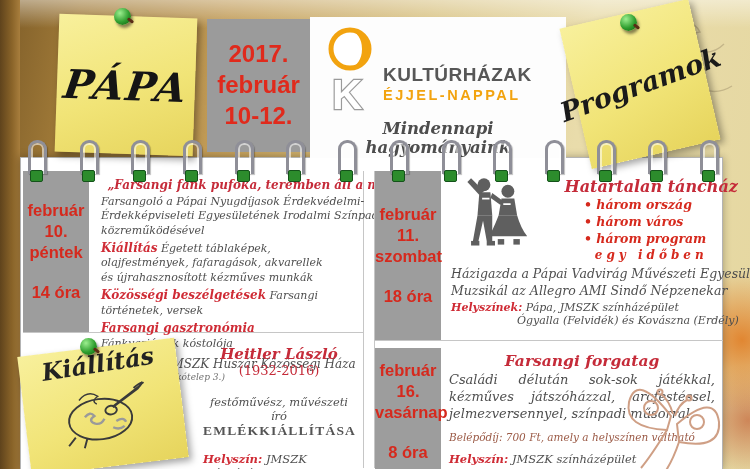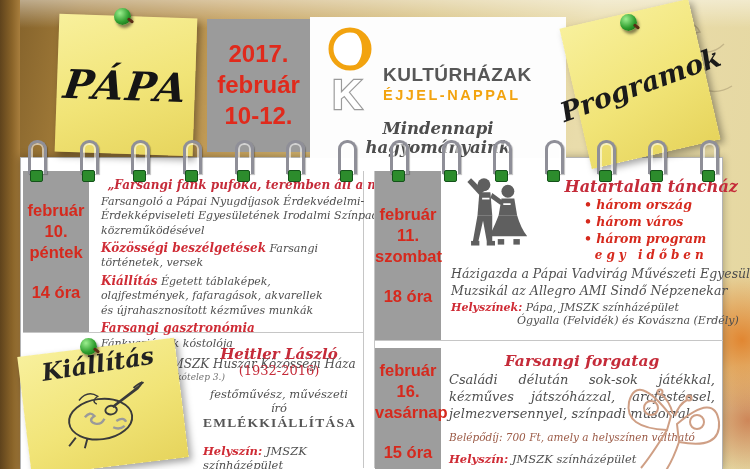--- a/index.html
+++ b/index.html
@@ -96,21 +96,21 @@
   .q2-egy{margin-left:95px;text-align:center;color:#d6291d;font-weight:bold;font-size:12px;
     letter-spacing:4px;}
   .q2-line{font-size:12.5px;margin-left:6px;white-space:nowrap;line-height:1.35;}
   .q2-line.first{margin-top:4px;}
   .q2-venue{margin:2px 0 0 6px;font-size:11px;}
   .q2-venue2{margin-left:72px;font-size:11px;}
   
   .q3-text{margin-left:180px;width:152px;text-align:center;padding-top:4px;}
   .q3-title{font-size:15px;}
   .q3-years{color:#c52b39;font-size:13px;font-family:"DejaVu Serif",serif;}
-  .q3-role{font-size:11.5px;margin-top:9px;}
+  .q3-role{font-size:11.5px;margin-top:17px;}
   .q3-heading{font-family:"Liberation Serif",serif;font-size:13.5px;letter-spacing:1.2px;
     color:#555;font-weight:bold;text-align:center;}
   .q3-venue{margin-top:13px;font-size:11.5px;text-align:left;}
   .palette{display:block;margin:0 auto;}
   
   .q4 .content{padding:3px 8px 0 8px;}
   .q4-title{font-size:15.5px;margin-bottom:2px;font-style:italic;}
   .q4-desc{font-size:13px;line-height:1.3;text-align:justify;}
   .q4-fee{font-size:10.5px;color:#9b5a46;margin-top:8px;font-family:"DejaVu Serif",serif;font-style:italic;}
   .q4-venue{margin-top:9px;font-size:11.5px;}
@@ -175,26 +175,26 @@
             <div>február</div>
             <div>10.</div>
             <div>péntek</div>
           </div>
           <div>14 óra</div>
         </div>
         <div class="content">
           <div class="red-title script q1-title">„Farsangi fánk pufóka, teremben áll a móka!”</div>
           <div class="dark script q1-intro">Farsangoló a Pápai Nyugdíjasok Érdekvédelmi-Érdekképviseleti Egyesületének Irodalmi Színpada közreműködésével</div>
           <div class="q1-item script">
+            <span class="lbl">Kiállítás</span>
+            <span class="dark">Égetett táblaképek, olajfestmények, fafaragások, akvarellek és újrahasznosított kézműves munkák</span>
+          </div>
+          <div class="q1-item script">
             <span class="lbl">Közösségi beszélgetések</span>
             <span class="dark">Farsangi történetek, versek</span>
-          </div>
-          <div class="q1-item script">
-            <span class="lbl">Kiállítás</span>
-            <span class="dark">Égetett táblaképek, olajfestmények, fafaragások, akvarellek és újrahasznosított kézműves munkák</span>
           </div>
           <div class="q1-item script">
             <span class="lbl">Farsangi gasztronómia</span>
             <span class="dark">Fánkvariációk kóstolója</span>
           </div>
           <div class="q1-venue script">
             <span class="lbl">Helyszín:</span>
             <span class="dark">JMSZK Huszár Közösségi Háza</span>
           </div>
           <div class="q1-note script">(Pápa, Huszár lakótelep 3.)</div>
@@ -269,21 +269,21 @@
         </div>
       </div>
 
       <div class="card q4">
         <div class="side">
           <div>
             <div>február</div>
             <div>16.</div>
             <div>vasárnap</div>
           </div>
-          <div>15 óra</div>
+          <div>8 óra</div>
         </div>
         <div class="content">
           <div class="red-title script q4-title">Farsangi forgatag</div>
           <div class="dark script q4-desc">Családi délután sok-sok játékkal, kézműves játszóházzal, arcfestéssel, jelmezversennyel, színpadi műsorral</div>
           <div class="q4-fee">Belépődíj: 700 Ft, amely a helyszínen váltható</div>
           <div class="q4-venue script">
             <span class="lbl">Helyszín:</span>
             <span class="dark">JMSZK színházépület</span>
           </div>
           <svg class="mask" width="104" height="112" viewBox="0 0 104 112" fill="none" stroke="#cf9f85" stroke-width="2">

